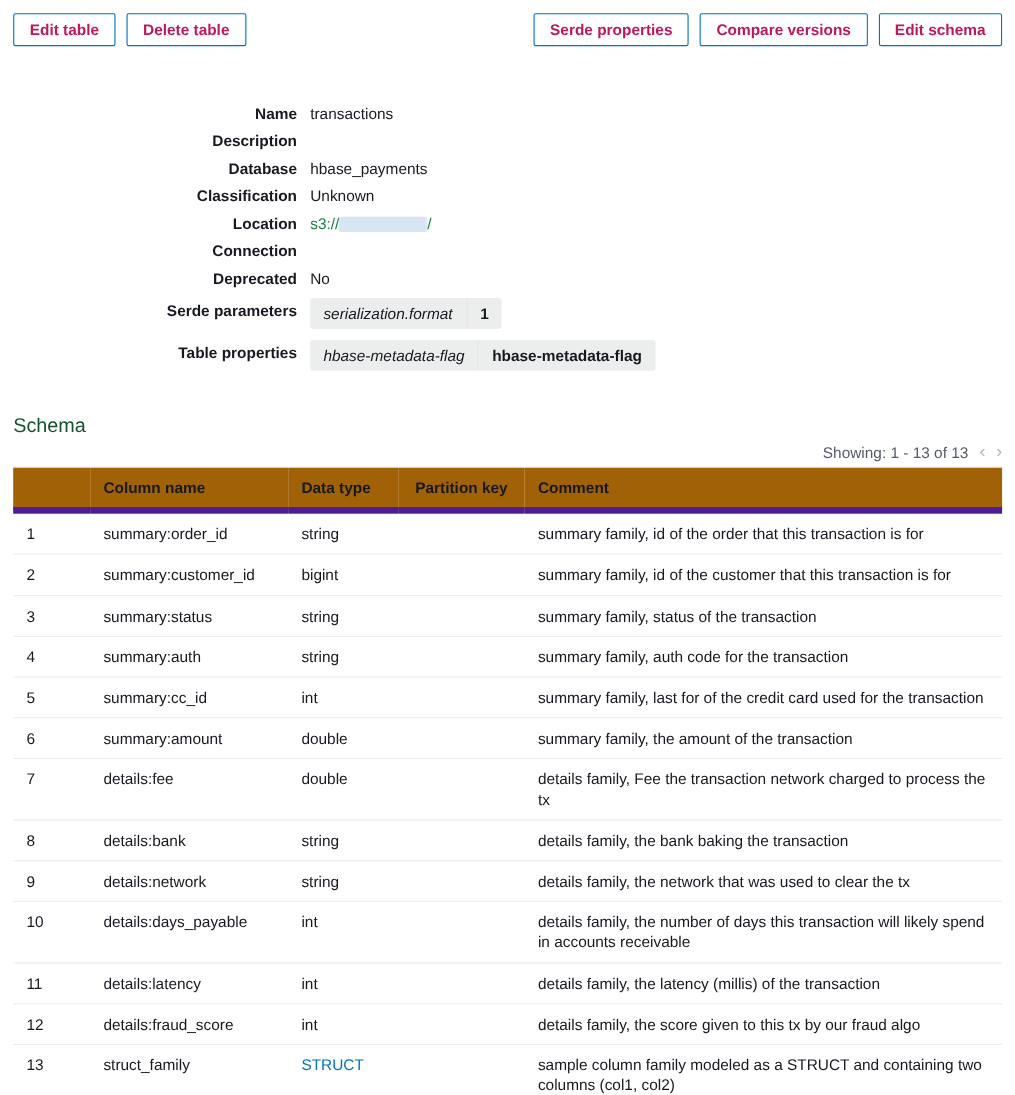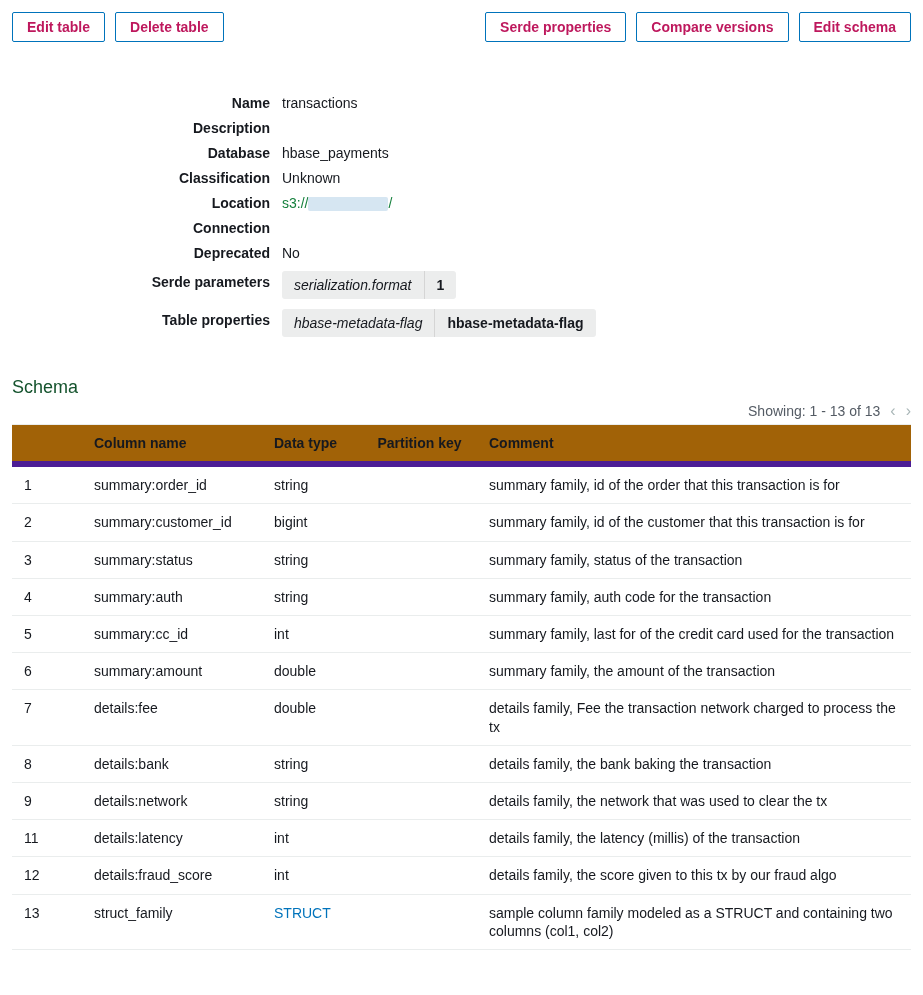--- a/index.html
+++ b/index.html
@@ -262,20 +262,27 @@
         <td>details family, the bank baking the transaction</td>
       </tr>
       <tr>
         <td>9</td>
         <td>details:network</td>
         <td>string</td>
         <td></td>
         <td>details family, the network that was used to clear the tx</td>
       </tr>
       <tr>
+        <td>10</td>
+        <td>details:days_payable</td>
+        <td>int</td>
+        <td></td>
+        <td>details family, the number of days this transaction will likely spend in accounts receivable</td>
+      </tr>
+      <tr>
         <td>11</td>
         <td>details:latency</td>
         <td>int</td>
         <td></td>
         <td>details family, the latency (millis) of the transaction</td>
       </tr>
       <tr>
         <td>12</td>
         <td>details:fraud_score</td>
         <td>int</td>

